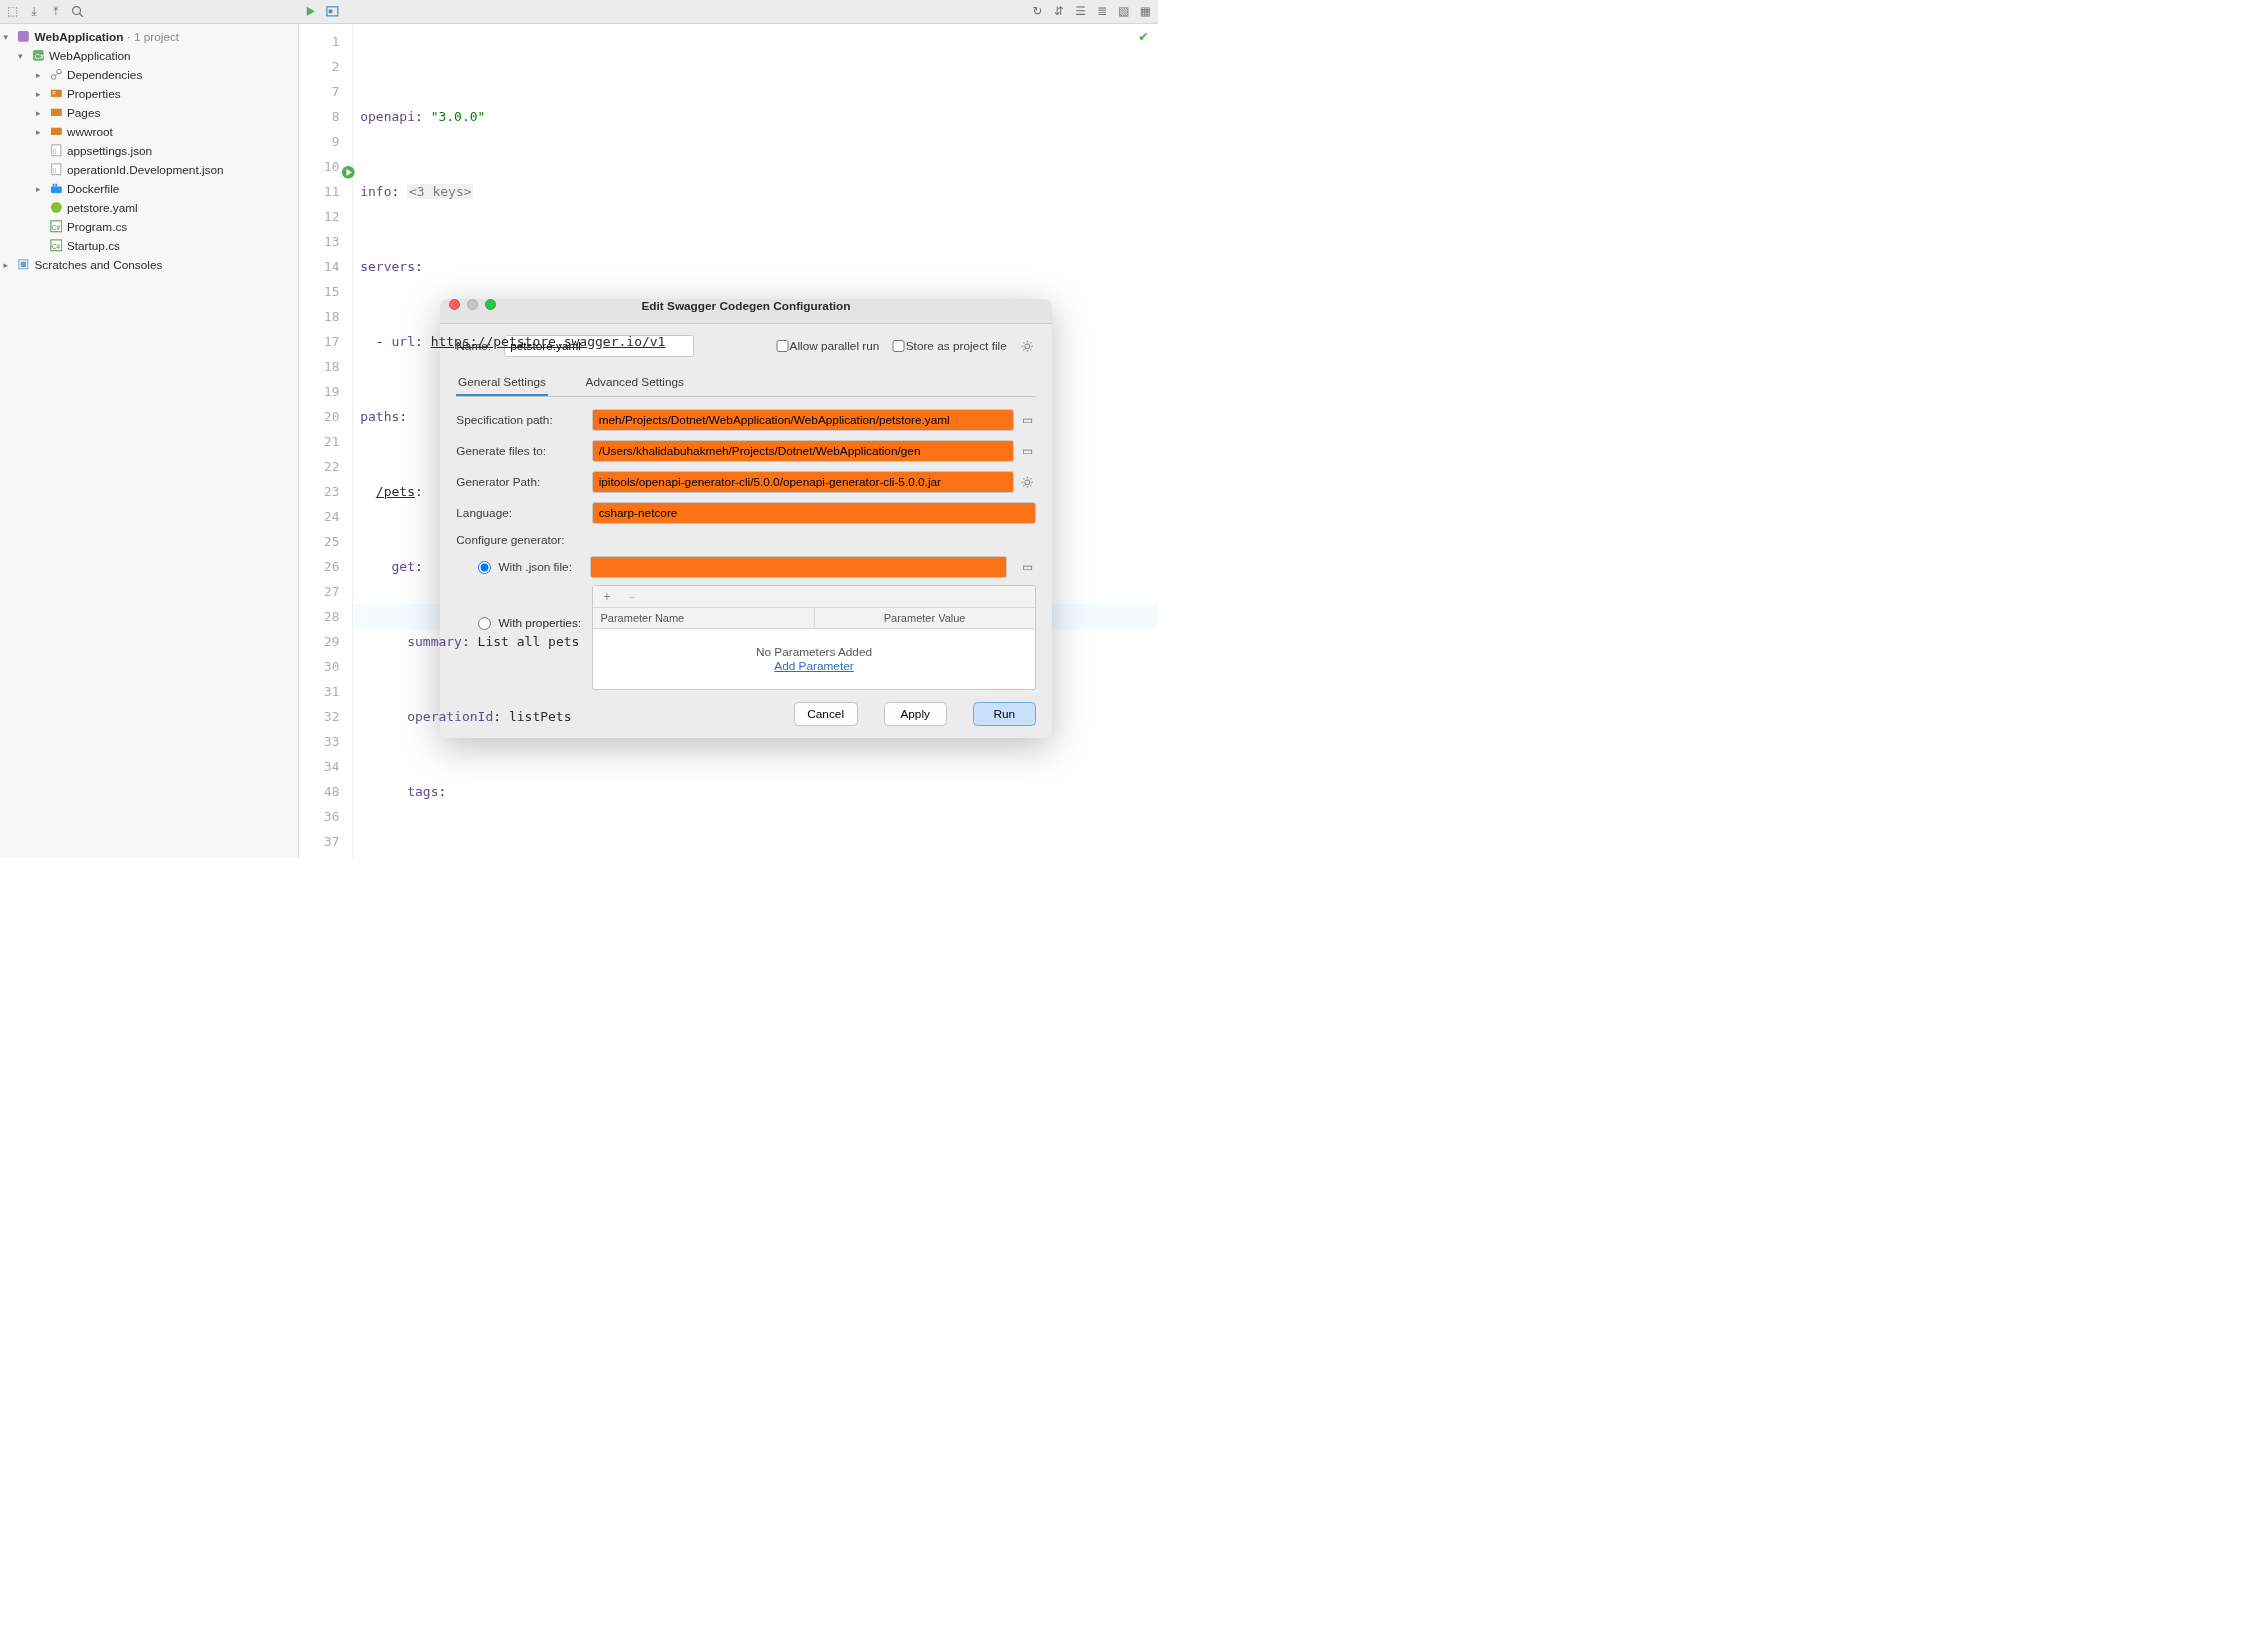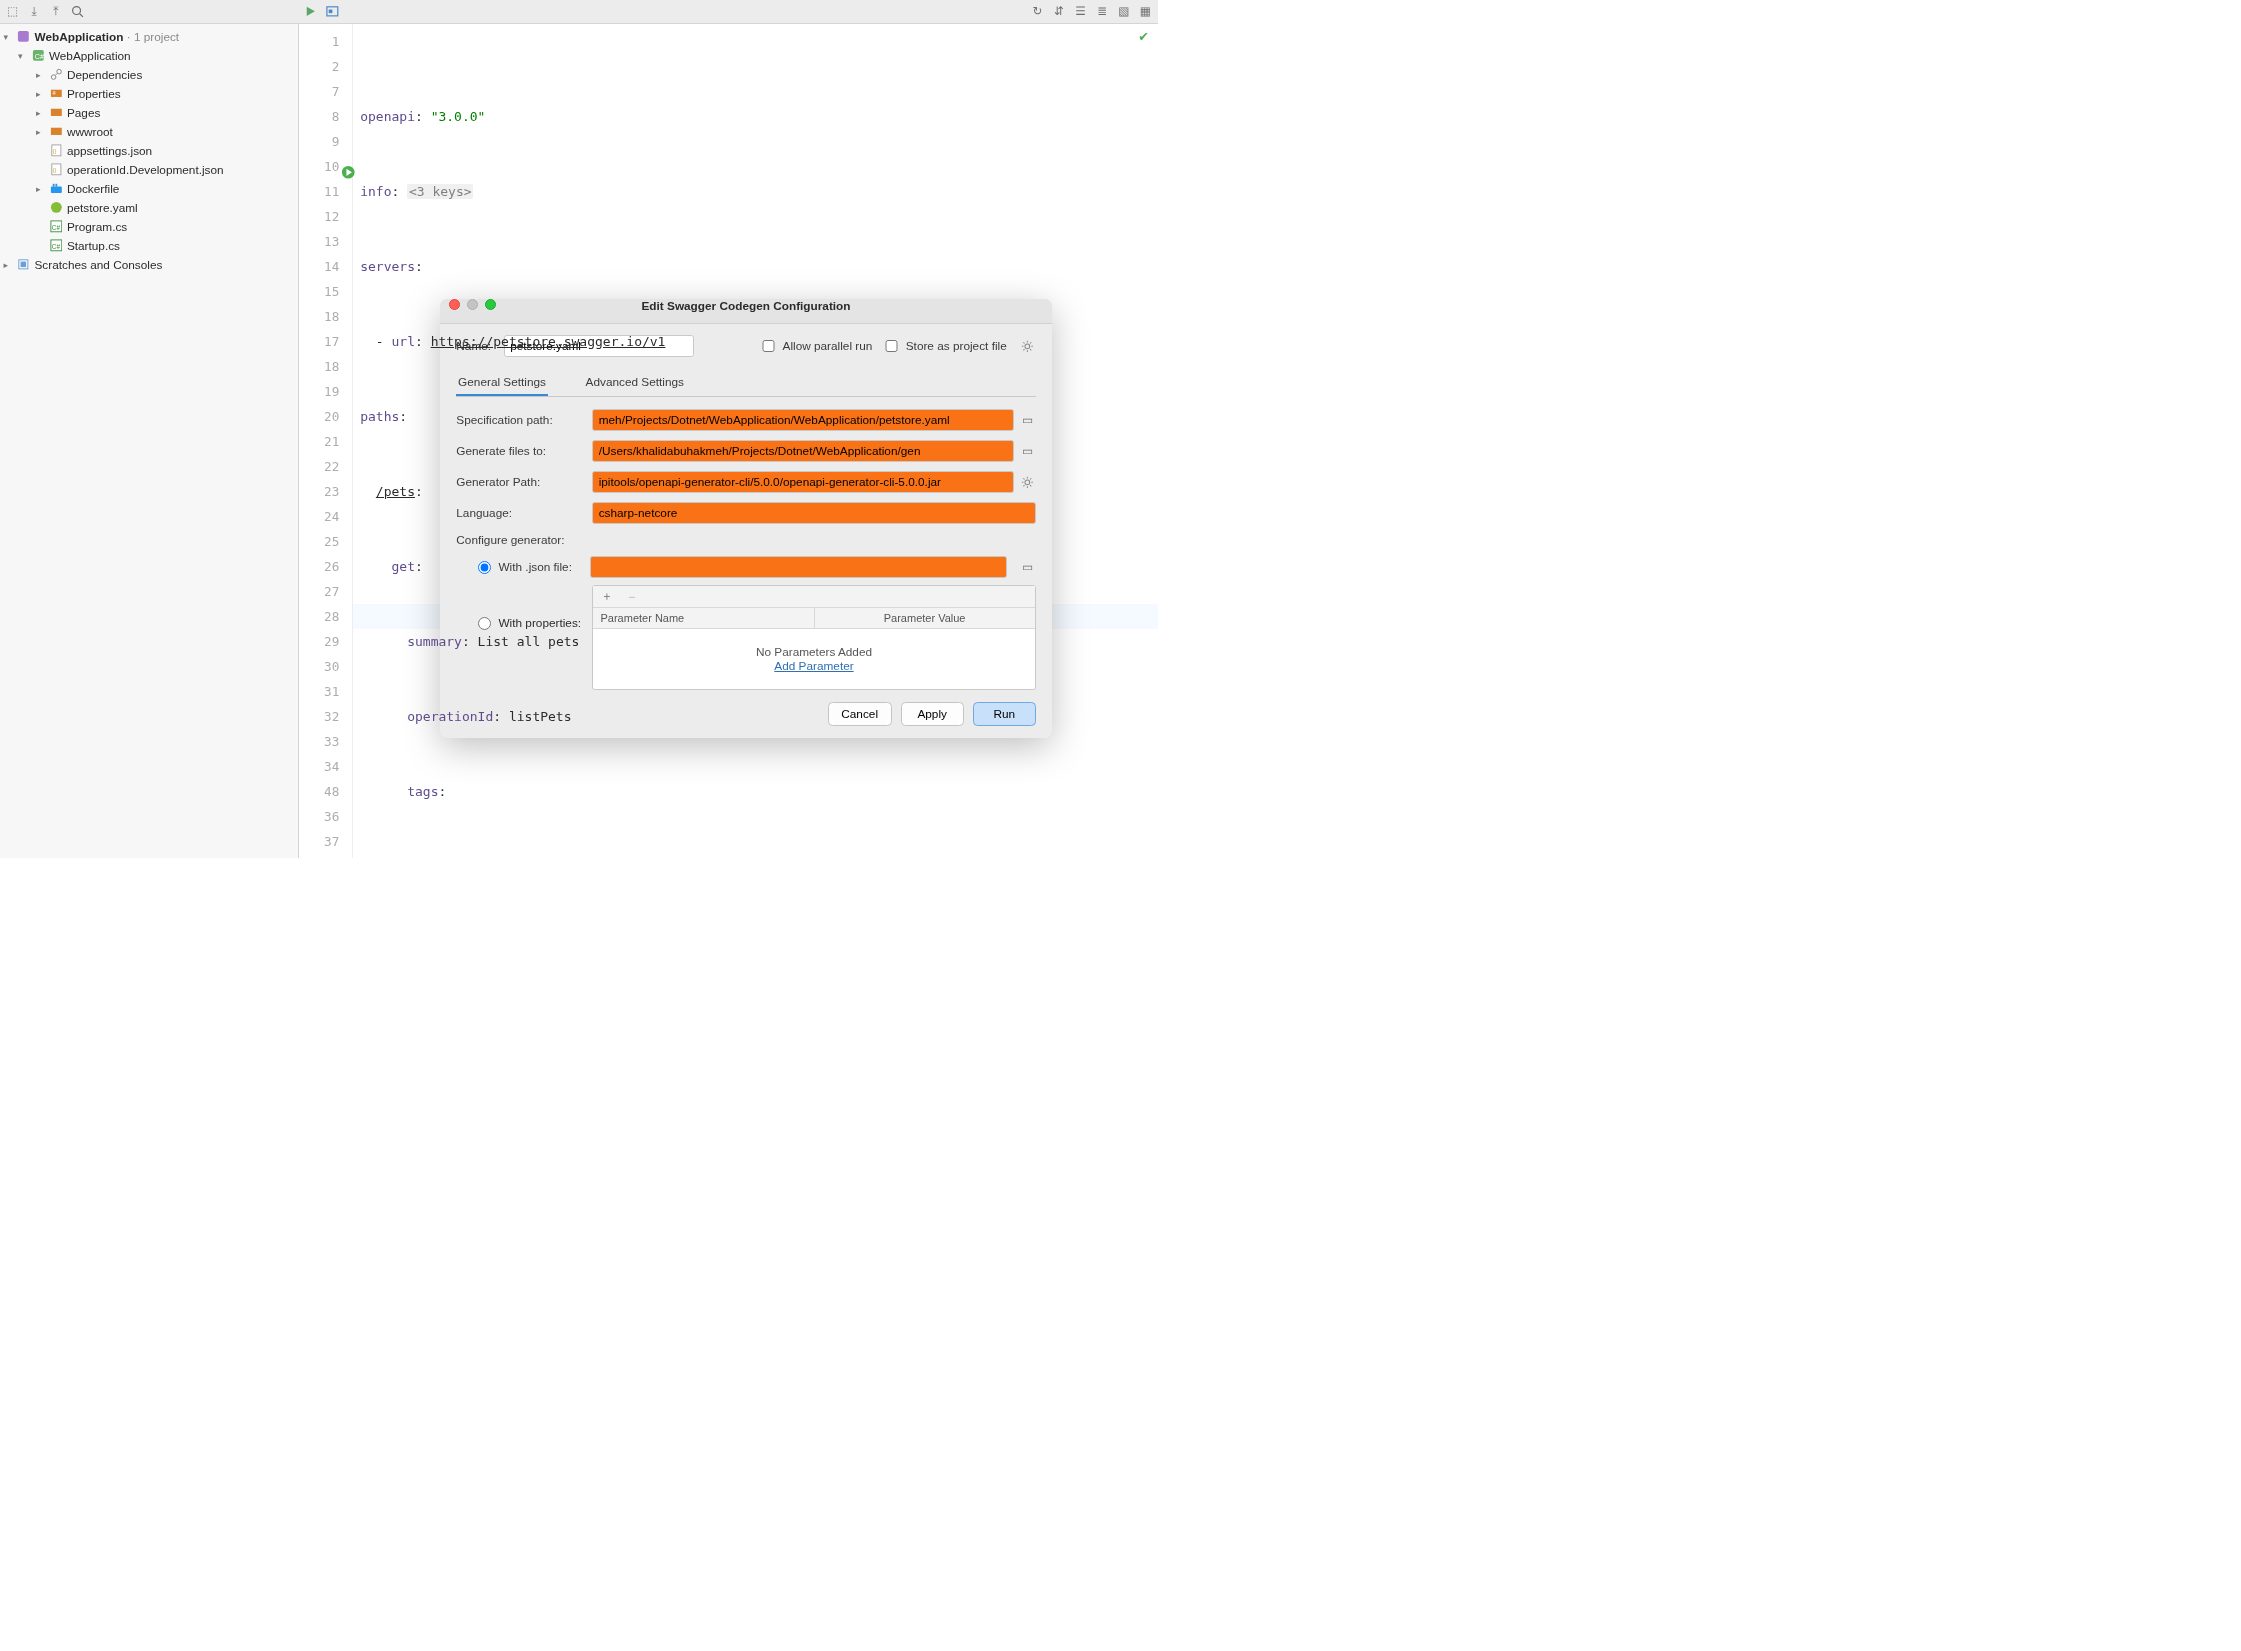--- a/index.html
+++ b/index.html
@@ -158,21 +158,21 @@
   margin-bottom: 12.7px;
 }
 .dlg-row1 input[type=text] {
   height: 22px;
   padding: 0 5.4px;
   border: 0.9px solid #c8c8c8;
   border-radius: 2.7px;
   background: #fff;
   font-size: 11.8px;
 }
-.chk { display: flex; align-items: center; gap: 8px; color: #3b3b3b; }
+.chk { display: flex; align-items: center; gap: 1px; color: #3b3b3b; }
 .chk input { width: 12.7px; height: 12.7px; }
 .tabs {
   display: flex;
   gap: 36px;
   border-bottom: 0.9px solid #c8c8c8;
   margin-bottom: 12.7px;
 }
 .tab {
   padding: 5.4px 1.8px;
   cursor: pointer;
@@ -243,21 +243,21 @@
 .pt-header > div:last-child { border-right: none; text-align: center; }
 .pt-empty {
   padding: 16.3px 0;
   text-align: center;
   color: #555;
 }
 .pt-empty a { color: #2f6fb3; text-decoration: underline; cursor: pointer; }
 .dlg-buttons {
   display: flex;
   justify-content: flex-end;
-  gap: 9px;
+  gap: 26px;
   margin-top: 51px;
 }
 .btn {
   min-width: 63px;
   height: 23.5px;
   padding: 0 12.7px;
   border: 0.9px solid #c4c4c4;
   border-radius: 4.5px;
   background: #fdfdfd;
   cursor: pointer;

